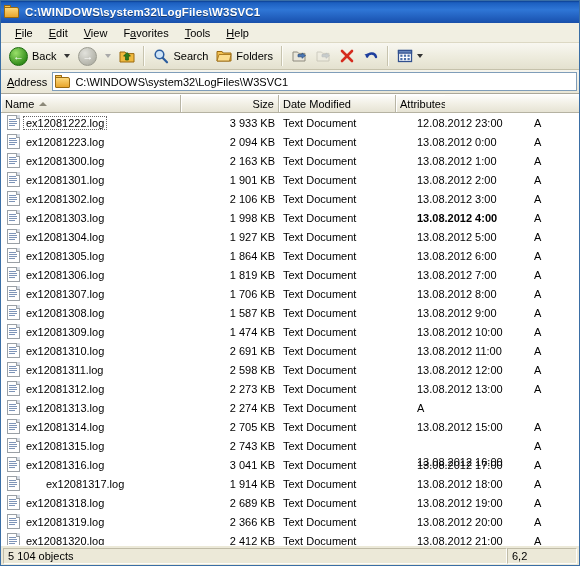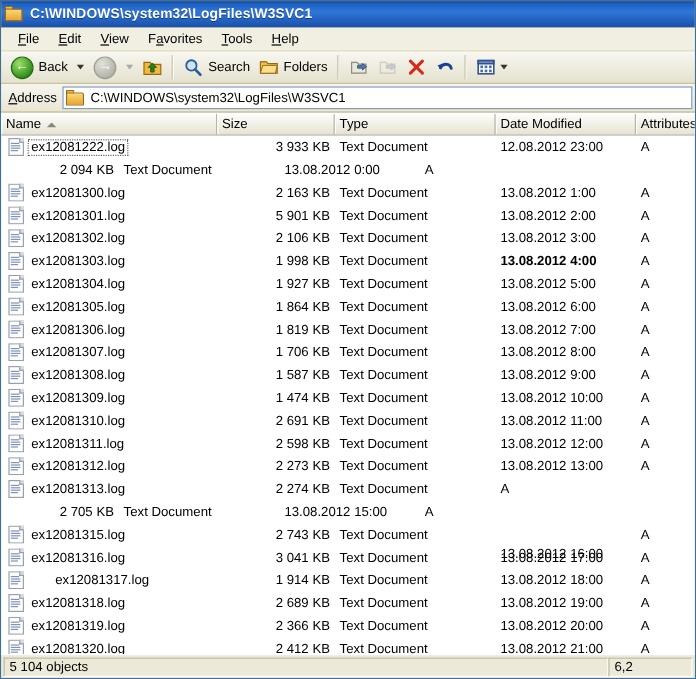--- a/index.html
+++ b/index.html
@@ -2,21 +2,21 @@
 <html><head>
 <meta charset="utf-8">
 <style>
   html,body{margin:0;padding:0;}
   body{
     width:580px;height:566px;overflow:hidden;
     font-family:"Liberation Sans",sans-serif;
     font-size:11px;color:#000;background:#fff;
   }
   .window{width:580px;height:566px;display:flex;flex-direction:column;
-          border:1px solid #3a6ea5;box-sizing:border-box;background:#fde047;}
+          border:1px solid #3a6ea5;box-sizing:border-box;background:#84cc16;}
 
   
   .titlebar{height:22px;flex:0 0 22px;display:flex;align-items:center;
             background:linear-gradient(to bottom,#0b3f91 0%,#1c5fc0 8%,#2f76d6 40%,#1c56b4 90%,#1a4fa8 100%);
             padding:0 3px;box-sizing:border-box;}
   .titlebar .tbtext{color:#fff;font-weight:bold;font-size:11.5px;
             letter-spacing:.15px;margin-left:5px;white-space:nowrap;
             text-shadow:0 1px 0 rgba(0,0,0,.45);}
   .folder-ico{width:16px;height:14px;position:relative;flex:0 0 16px;}
   .folder-ico .back{position:absolute;left:0;top:2px;width:15px;height:11px;
@@ -65,21 +65,21 @@
   
   .listwrap{flex:1 1 auto;background:#fff;border-top:1px solid #fff;
             display:flex;flex-direction:column;overflow:hidden;position:relative;}
   .hdr{display:flex;height:18px;flex:0 0 18px;
        background:linear-gradient(to bottom,#fdfdfb,#f1efe4 55%,#e6e3d4);
        border-bottom:1px solid #b5b2a2;box-sizing:border-box;}
   .hcell{display:flex;align-items:center;font-size:11px;
          border-right:1px solid #b8b5a5;box-sizing:border-box;
          padding:0 4px;white-space:nowrap;overflow:hidden;
          box-shadow:inset 1px 1px 0 #fff;}
-  .hcell.right{}
+  .hcell.right{justify-content:flex-end;}
   .sort-asc{width:0;height:0;margin-left:5px;
             border-left:4px solid transparent;border-right:4px solid transparent;
             border-bottom:4px solid #8b8878;}
 
   .rows{flex:1 1 auto;overflow:hidden;}
   .row{display:flex;height:19px;align-items:center;box-sizing:border-box;}
   .cell{font-size:11px;box-sizing:border-box;padding:0 4px;white-space:nowrap;
         overflow:hidden;display:flex;align-items:center;}
   .cell.right{justify-content:flex-end;}
   .cell.name{padding-left:6px;}
@@ -222,23 +222,20 @@
 
   <div class="listwrap">
     <div class="hdr">
       <div class="hcell" style="width:180px">
         <span>Name</span>
           <span class="sort-asc"></span>
       </div>
       <div class="hcell right" style="width:98px">
         <span>Size</span>
       </div>
-      <div class="hcell" style="width:134px">
-        <span>Type</span>
-      </div>
       <div class="hcell" style="width:117px">
         <span>Date Modified</span>
       </div>
       <div class="hcell" style="width:49px;border-right:none">
         <span>Attributes</span>
       </div>
     </div>
     <div class="rows" id="rows">
         <div class="row focused">
           <div class="cell name" style="width: 180px;">
@@ -251,20 +248,31 @@
               <span class="ln l4"></span>
             </span>
             <span class="name-txt">ex12081222.log</span>
           </div>
           <div class="cell right" style="width: 98px;">3 933 KB</div>
           <div class="cell" style="width: 134px;">Text Document</div>
           <div class="cell" style="width: 117px;">12.08.2012 23:00</div>
           <div class="cell" style="width: 49px;">A</div>
         </div>
         <div class="row">
+          <div class="cell name" style="width: 180px;">
+            <span class="doc">
+              <span class="pg"></span>
+              <span class="corner"></span>
+              <span class="ln l1"></span>
+              <span class="ln l2"></span>
+              <span class="ln l3"></span>
+              <span class="ln l4"></span>
+            </span>
+            <span class="name-txt">ex12081223.log</span>
+          </div>
           <div class="cell right" style="width: 98px;">2 094 KB</div>
           <div class="cell" style="width: 134px;">Text Document</div>
           <div class="cell" style="width: 117px;">13.08.2012 0:00</div>
           <div class="cell" style="width: 49px;">A</div>
         </div>
         <div class="row">
           <div class="cell name" style="width: 180px;">
             <span class="doc">
               <span class="pg"></span>
               <span class="corner"></span>
@@ -285,21 +293,21 @@
             <span class="doc">
               <span class="pg"></span>
               <span class="corner"></span>
               <span class="ln l1"></span>
               <span class="ln l2"></span>
               <span class="ln l3"></span>
               <span class="ln l4"></span>
             </span>
             <span class="name-txt">ex12081301.log</span>
           </div>
-          <div class="cell right" style="width: 98px;">5 901 KB</div>
+          <div class="cell right" style="width: 98px;">1 901 KB</div>
           <div class="cell" style="width: 134px;">Text Document</div>
           <div class="cell" style="width: 117px;">13.08.2012 2:00</div>
           <div class="cell" style="width: 49px;">A</div>
         </div>
         <div class="row">
           <div class="cell name" style="width: 180px;">
             <span class="doc">
               <span class="pg"></span>
               <span class="corner"></span>
               <span class="ln l1"></span>
@@ -494,20 +502,31 @@
               <span class="ln l3"></span>
               <span class="ln l4"></span>
             </span>
             <span class="name-txt">ex12081313.log</span>
           </div>
           <div class="cell right" style="width: 98px;">2 274 KB</div>
           <div class="cell" style="width: 134px;">Text Document</div>
           <div class="cell" style="width: 49px;">A</div>
         </div>
         <div class="row">
+          <div class="cell name" style="width: 180px;">
+            <span class="doc">
+              <span class="pg"></span>
+              <span class="corner"></span>
+              <span class="ln l1"></span>
+              <span class="ln l2"></span>
+              <span class="ln l3"></span>
+              <span class="ln l4"></span>
+            </span>
+            <span class="name-txt">ex12081314.log</span>
+          </div>
           <div class="cell right" style="width: 98px;">2 705 KB</div>
           <div class="cell" style="width: 134px;">Text Document</div>
           <div class="cell" style="width: 117px;">13.08.2012 15:00</div>
           <div class="cell" style="width: 49px;">A</div>
         </div>
         <div class="row">
           <div class="cell name" style="width: 180px;">
             <span class="doc">
               <span class="pg"></span>
               <span class="corner"></span>

